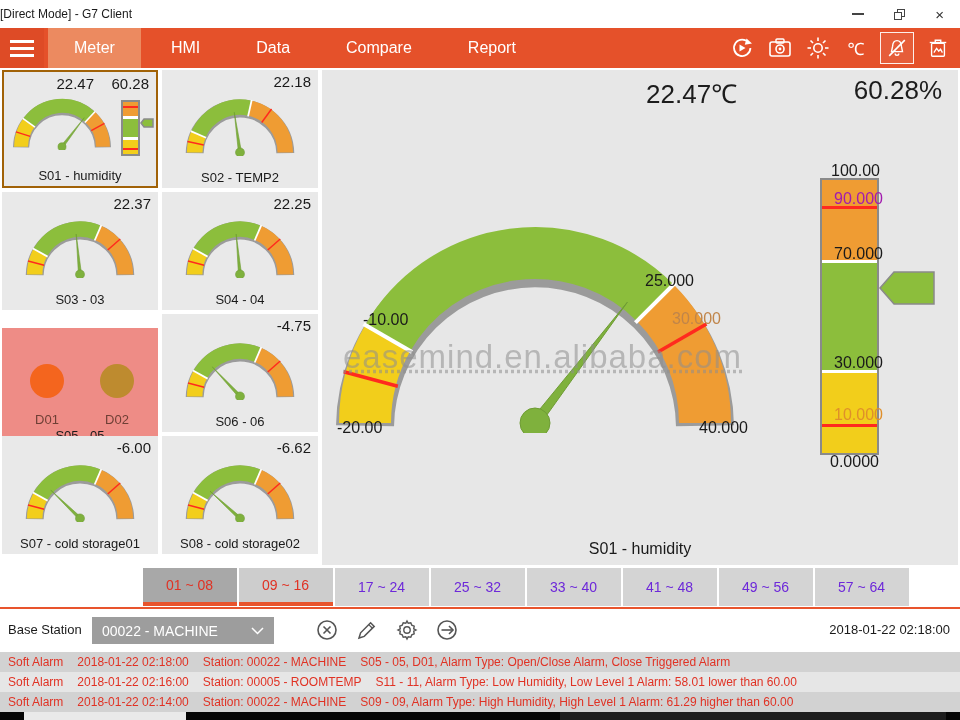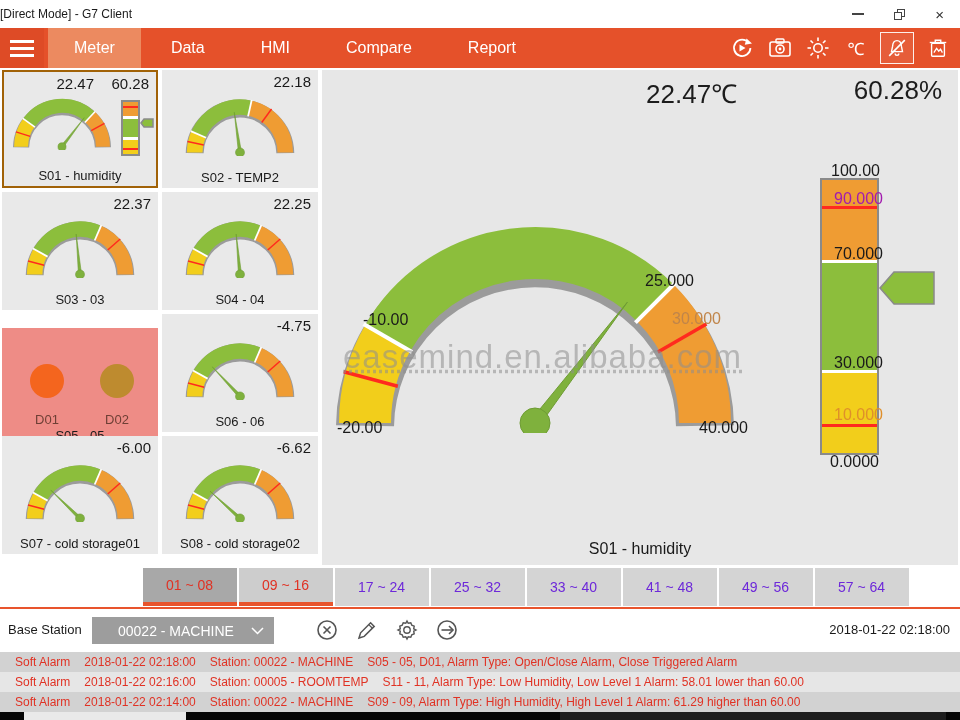--- a/index.html
+++ b/index.html
@@ -53,27 +53,27 @@
   .pgrow{position:absolute;left:0;top:568px;width:960px;height:38px;background:#fff;display:flex;padding-left:93px;justify-content:center;}
   .ptab{position:relative;width:94px;height:38px;margin-right:2px;background:#D4D4D4;color:#6d28d9;font-size:14px;display:flex;align-items:center;justify-content:center;cursor:pointer;}
   .ptab.alarm{color:#E03224;border-bottom:4px solid #E8542D;}
   .ptab.sel{background:#A8A8A8;}
   .ptab.alt{background:#CDCDCD;}
   .sep{position:absolute;left:0;top:607px;width:960px;height:2px;background:#E8542D;}
 
   
   .toolbar{position:absolute;left:0;top:610px;width:960px;height:40px;background:#fff;}
   .bslabel{position:absolute;left:8px;top:12px;font-size:13px;color:#1a1a1a;}
-  .dropdown{position:absolute;left:92px;top:7px;width:182px;height:27px;background:#9D9D9D;color:#fff;font-size:14px;display:flex;align-items:center;padding-left:26px;cursor:pointer;}
+  .dropdown{position:absolute;left:92px;top:7px;width:182px;height:27px;background:#9D9D9D;color:#fff;font-size:14px;display:flex;align-items:center;padding-left:10px;cursor:pointer;}
   .dropdown svg{position:absolute;right:10px;top:10px;}
   .ticon{position:absolute;top:8px;width:24px;height:24px;cursor:pointer;}
   .tstamp{position:absolute;right:10px;top:12px;font-size:13px;color:#1a1a1a;}
 
   
-  .arow{position:absolute;left:0;width:960px;height:20px;display:flex;align-items:center;padding-left:15px;font-size:12px;color:#E03224;white-space:nowrap;}
+  .arow{position:absolute;left:0;width:960px;height:20px;display:flex;align-items:center;padding-left:8px;font-size:12px;color:#E03224;white-space:nowrap;}
   .arow span{margin-right:14px;}
   .abg1{background:#D2D2D2;}
   .abg2{background:#E6E6E6;}
 
   
   .strip{position:absolute;left:0;top:712px;width:960px;height:8px;background:#050505;}
   .strip .s1{position:absolute;left:24px;top:0;width:162px;height:8px;background:#E9E9E9;}
   .strip .s2{position:absolute;left:560px;top:0;width:386px;height:8px;background:#1d1d1d;}
 </style>
 </head>
@@ -93,22 +93,22 @@
     </div>
   </div>
 
   <div class="menubar">
     <div class="hamb">
         <div></div>
         <div></div>
         <div></div>
       </div>
     <div class="mtab sel">Meter</div>
+    <div class="mtab">HMI</div>
     <div class="mtab">Data</div>
-    <div class="mtab">HMI</div>
     <div class="mtab">Compare</div>
     <div class="mtab">Report</div>
     <div class="micons">
       <span class="micon">
         <svg viewBox="0 0 24 24" width="24" height="24">
             <path d="M18.8 7A8.2 8.2 0 1 0 20.4 12" stroke="#fff" stroke-width="1.8" fill="none"></path>
             <polygon points="16.5,2.5 22,7.5 14.8,8.8" fill="#fff"></polygon>
             <polygon points="9.5,8.5 15.5,12 9.5,15.5" fill="#fff"></polygon>
           </svg>
       </span>

